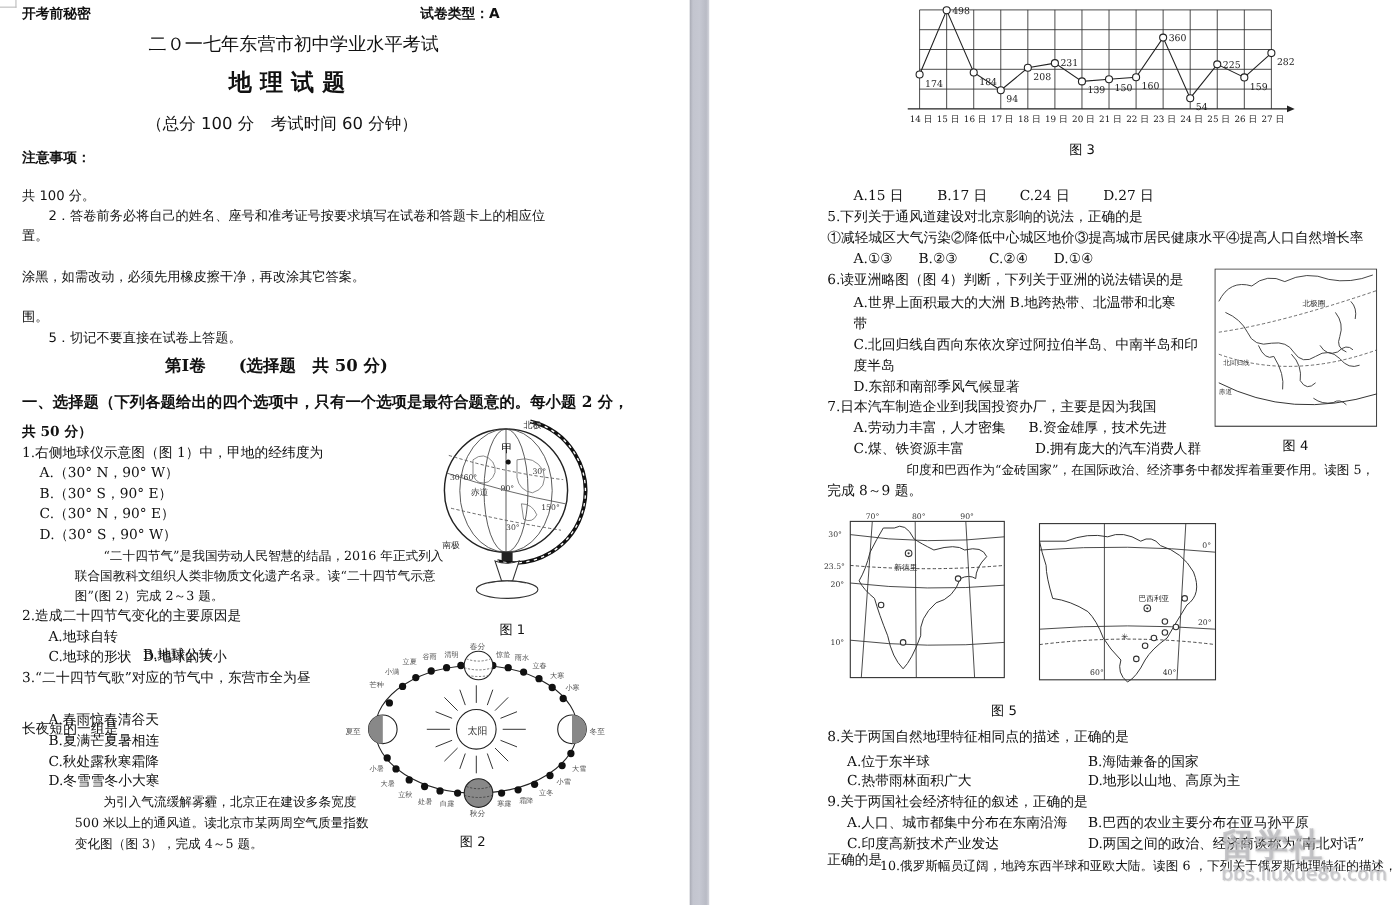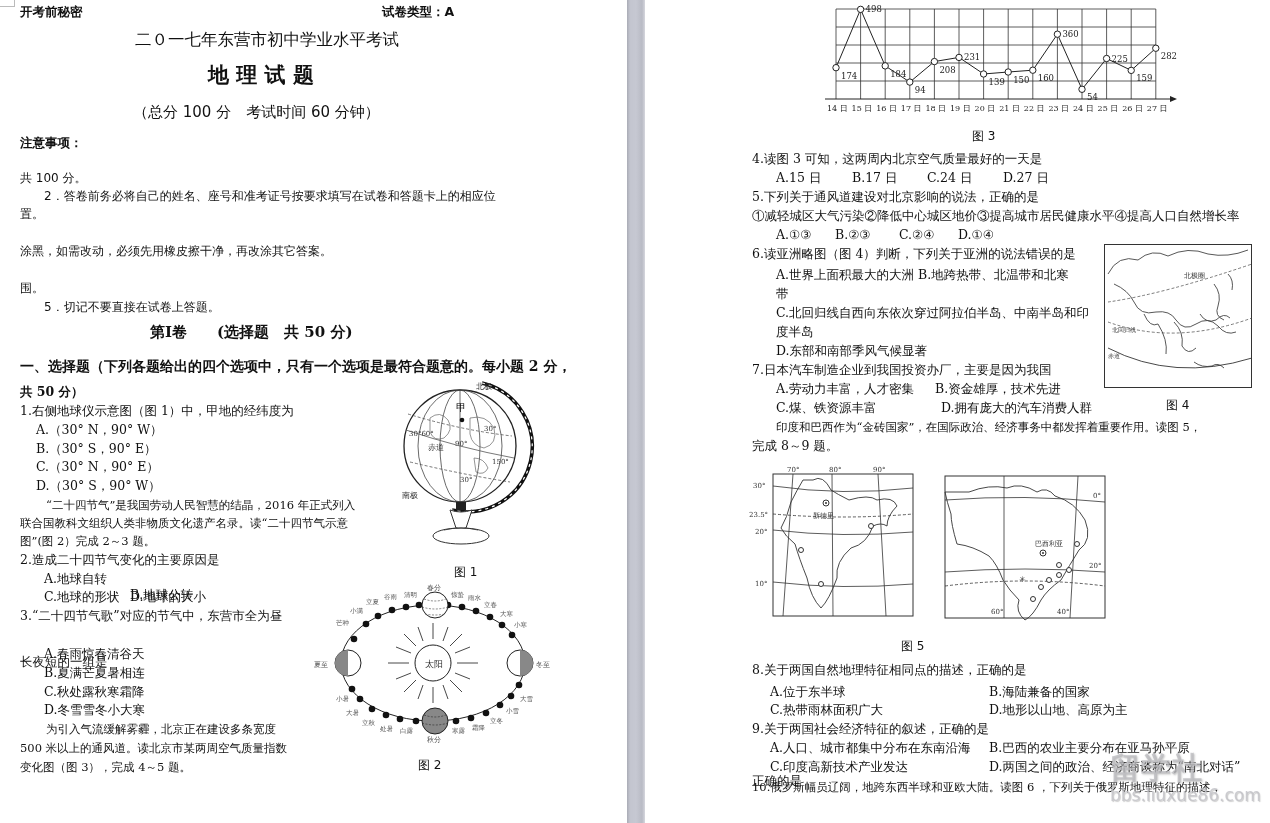--- a/index.html
+++ b/index.html
@@ -13,21 +13,21 @@
   #page-left { left: 0; width: 627px; }
   #page-right { left: 645px; width: 625px; }
   .gutter {
     position: absolute; left: 627px; top: 0; width: 18px; height: 823px;
     background: linear-gradient(to right, #a9abb5 0, #c3c5cf 3px, #c6c8d2 9px, #b9bbc5 15px, #d6d7de 18px);
   }
   .corner-mark { position: absolute; border-color: #bbb; border-style: solid; width: 14px; height: 6px; }
   .t { position: absolute; white-space: nowrap; font-size: 12.5px; line-height: 16px; }
   .sans { font-family: "DejaVu Sans", "Liberation Sans", sans-serif; }
   .bold { font-weight: bold; }
-  .small { font-size: 11.5px; }
+  .small { font-size: 11.5px; margin-left: 48px; }
   .fig-label { position: absolute; font-family: "DejaVu Sans", sans-serif; font-size: 12px; }
   svg text { font-family: "DejaVu Serif", serif; }
   .watermark {
     position: absolute; left: 1110px; top: 748px; width: 160px; height: 62px;
     color: rgba(200,200,205,0.85); font-family: "DejaVu Sans", sans-serif; pointer-events: none;
   }
   .watermark .big { font-size: 30px; font-weight: bold; letter-spacing: 1px; color: rgba(185,185,190,0.75); text-shadow: 1px 1px 2px rgba(120,120,120,0.4); }
   .watermark .url { font-size: 17px; margin-top: -4px; color: rgba(195,195,200,0.85); text-shadow: 1px 1px 1px rgba(110,110,110,0.35); }
 </style>
 </head>
@@ -267,21 +267,20 @@
         <text x="198.8" y="111" font-size="8" fill="#222">22 日</text>
         <text x="223.4" y="111" font-size="8" fill="#222">23 日</text>
         <text x="248" y="111" font-size="8" fill="#222">24 日</text>
         <text x="272.6" y="111" font-size="8" fill="#222">25 日</text>
         <text x="297.20000000000005" y="111" font-size="8" fill="#222">26 日</text>
         <text x="321.8" y="111" font-size="8" fill="#222">27 日</text>
       </g>
   </svg>
   <div class="fig-label" style="left:327px;top:128px;">图 3</div>
 
-  <div class="t" style="left:107px;top:151px;">4.读图 3 可知，这两周内北京空气质量最好的一天是</div>
   <div class="t" style="left:131px;top:170px;">A.15 日</div>
   <div class="t" style="left:207px;top:170px;">B.17 日</div>
   <div class="t" style="left:282px;top:170px;">C.24 日</div>
   <div class="t" style="left:358px;top:170px;">D.27 日</div>
 
   <div class="t" style="left:107px;top:189px;">5.下列关于通风道建设对北京影响的说法，正确的是</div>
   <div class="t" style="left:107px;top:208px;">①减轻城区大气污染②降低中心城区地价③提高城市居民健康水平④提高人口自然增长率</div>
   <div class="t" style="left:131px;top:227px;">A.①③</div>
   <div class="t" style="left:190px;top:227px;">B.②③</div>
   <div class="t" style="left:254px;top:227px;">C.②④</div>

